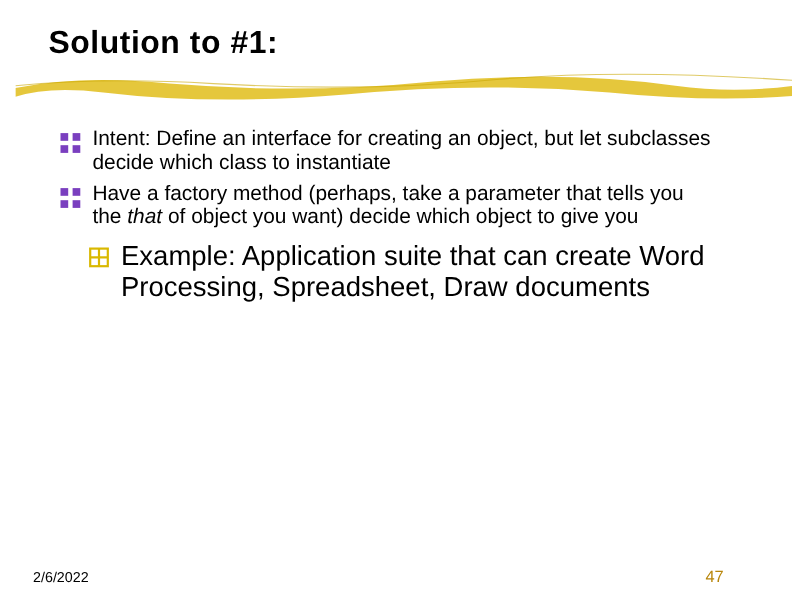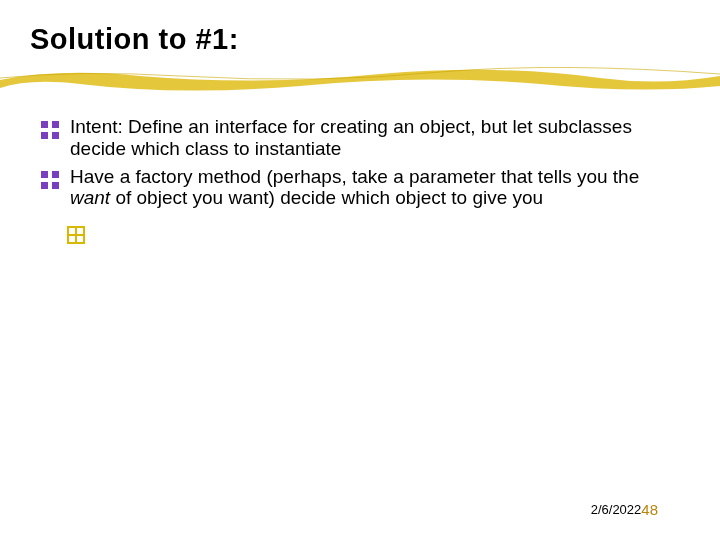--- a/index.html
+++ b/index.html
@@ -1,28 +1,28 @@
 <!DOCTYPE html>
 <html><head>
 <meta charset="utf-8">
 <style>
   * { margin: 0; padding: 0; box-sizing: border-box; }
   html, body { width: 720px; height: 540px; background: #fff; font-family: Arial, Helvetica, sans-serif; color: #000; }
-  .slide { position: relative; width: 688px; height: 540px; padding: 22px 30px 0 30px; }
+  .slide { position: relative; width: 688px; height: 540px; padding: 22px 30px 0 44px; }
   .title-block { margin-bottom: 8px; }
   .title-line { font-weight: 900; font-size: 29px; line-height: 1.18; letter-spacing: 0.5px; }
   .underline-wrap { margin: 10px 0 24px 0; height: 26px; position: relative; }
   .underline-wrap svg { position: absolute; left: -30px; top: -6px; width: 720px; height: 36px; }
   .body { padding: 0 6px 0 6px; }
   .bullet { position: relative; padding-left: 34px; font-size: 19px; line-height: 1.14; margin-bottom: 6px; }
   .bullet .icon { position: absolute; left: 4px; top: 4px; width: 20px; height: 20px; }
   .subbullet { position: relative; padding-left: 60px; font-size: 25px; line-height: 1.14; margin-top: 10px; }
   .subbullet .icon { position: absolute; left: 30px; top: 3px; width: 20px; height: 20px; }
   .italic { font-style: italic; }
-  .footer { position: absolute; left: 0; right: 0; bottom: 22px; display: flex; justify-content: flex-end; align-items: center; padding: 0 30px; font-size: 13px; color: #000; }
+  .footer { position: absolute; left: 0; right: 0; bottom: 7px; display: flex; justify-content: space-between; align-items: center; padding: 0 30px; font-size: 13px; color: #000; }
   .page-num { color: #b8860b; font-size: 15px; }
 </style>
 </head>
 <body>
 
 <div class="slide">
 
   <div class="title-block">
     <div class="title-line">Solution to #1:</div>
   </div>
@@ -50,33 +50,34 @@
 
     <div class="bullet">
       <span class="icon">
         <svg viewBox="0 0 20 20">
           <rect x="1" y="1" width="7" height="7" fill="#7a3fbf"></rect>
           <rect x="12" y="1" width="7" height="7" fill="#7a3fbf"></rect>
           <rect x="1" y="12" width="7" height="7" fill="#7a3fbf"></rect>
           <rect x="12" y="12" width="7" height="7" fill="#7a3fbf"></rect>
         </svg>
       </span>
-      <span>Have a factory method (perhaps, take a parameter that tells you the </span><span class="italic">want</span><span> of object you want) decide which object to give you</span>
+      <span>Have a factory method (perhaps, take a parameter that tells you the </span><span class="italic">that</span><span> of object you want) decide which object to give you</span>
     </div>
 
     <div class="subbullet">
       <span class="icon">
         <svg viewBox="0 0 20 20">
           <rect x="2" y="2" width="16" height="16" fill="none" stroke="#d9b800" stroke-width="2"></rect>
           <line x1="10" y1="2" x2="10" y2="18" stroke="#d9b800" stroke-width="2"></line>
           <line x1="2" y1="10" x2="18" y2="10" stroke="#d9b800" stroke-width="2"></line>
         </svg>
       </span>
+      <span>Example: Application suite that can create Word Processing, Spreadsheet, Draw documents</span>
     </div>
 
   </div>
 
   <div class="footer">
     <span>2/6/2022</span>
-    <span class="page-num">48</span>
+    <span class="page-num">47</span>
   </div>
 
 </div>
 
 </body></html>

